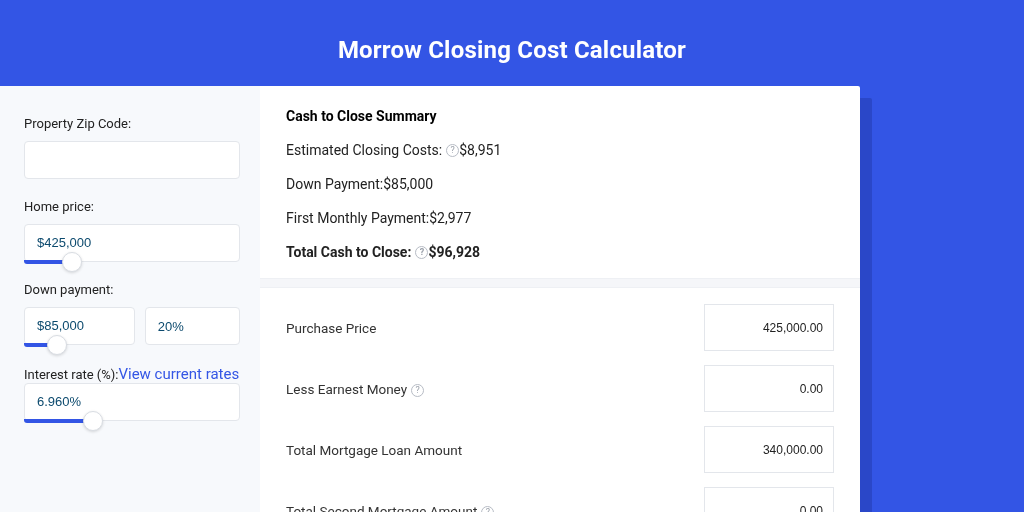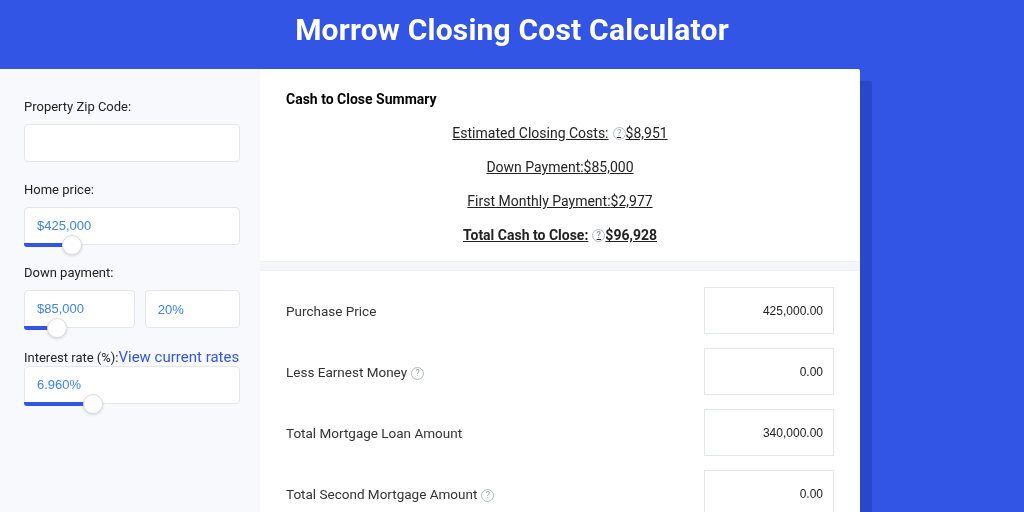--- a/index.html
+++ b/index.html
@@ -1,37 +1,37 @@
 <!DOCTYPE html>
 <html><head>
 <meta charset="utf-8">
 <style>
   * { box-sizing: border-box; margin: 0; padding: 0; }
   html, body { width: 1024px; height: 512px; overflow: hidden; font-family: -apple-system, BlinkMacSystemFont, "Segoe UI", Roboto, Helvetica, Arial, sans-serif; }
   body { background: #3355e5; }
-  .page-title { color: #fff; text-align: center; font-size: 30px; font-weight: 700; padding: 12px 0 22px; letter-spacing: 0.2px; }
+  .page-title { color: #fff; text-align: center; font-size: 24px; font-weight: 700; padding: 36px 0 22px; letter-spacing: 0.2px; }
   .card { width: 860px; background: #fff; border-radius: 2px; padding: 0; display: flex; gap: 0; min-height: 420px; box-shadow: 12px 12px 0 #2a47c8; }
   .left { width: 260px; background: #f7f9fc; padding: 30px 20px 20px 24px; }
   .right { flex: 1; padding: 22px 26px 0 26px; }
   .field-label { font-size: 13px; color: #222; margin-bottom: 10px; display: block; }
   .label-row { display:flex; align-items:baseline; }
   .label-row .field-label { margin-bottom:0; }
   .field { margin-bottom: 20px; }
-  .text-input { width: 100%; height: 38px; border: 1px solid #e3e6eb; border-radius: 4px; background:#fff; font-size: 13px; padding: 0 12px; color:#3b82f6; }
+  .text-input { width: 100%; height: 38px; border: 1px solid #e3e6eb; border-radius: 4px; background:#fff; font-size: 13px; padding: 0 12px; color:#0c4a6e; }
   .input-with-slider { position: relative; }
   .input-with-slider .text-input { padding-bottom:2px; }
   .slider-track { position: absolute; left: 0; right: 0; bottom: -2px; height: 4px; background: transparent; }
   .slider-fill { position:absolute; left:0; top:0; height:4px; background:#3355e5; border-radius: 0 0 0 3px; }
   .slider-thumb { position:absolute; top:50%; width:20px; height:20px; border-radius:50%; background:#fff; border:1px solid #d9dde3; transform: translate(-50%, -50%); box-shadow: 0 1px 3px rgba(0,0,0,.15); }
   .dp-row { display:flex; gap:10px; }
   .dp-row .input-with-slider { flex: 1.6; }
   .dp-row .pct { flex: 1; }
   .link { color:#3355e5; font-size:15px; text-decoration:none; cursor:pointer; }
   .summary-title { font-size: 14px; font-weight:700; margin-bottom: 18px; }
-  .sum-row { display:flex; justify-content:center; align-items:center; font-size:14px; color:#222; margin-bottom:18px;text-decoration:underline; }
+  .sum-row { display:flex; justify-content:flex-start; align-items:center; font-size:14px; color:#222; margin-bottom:18px; }
   .sum-row.total { font-weight:700; }
   .sum-row .lbl { display:flex; align-items:center; gap:4px; }
   .q-icon { display:inline-flex; width:13px; height:13px; border:1px solid #b7bcc5; border-radius:50%; font-size:9px; color:#9aa0aa; align-items:center; justify-content:center; line-height:1; }
   .divider { height: 10px; background:#f5f6f9; margin: 4px -26px 16px -26px; border-top:1px solid #eef0f4; border-bottom:1px solid #eef0f4; }
   .ws-title { font-size:14px; font-weight:700; margin-bottom:18px; padding-left:2px; }
   .ws-row { display:flex; justify-content:space-between; align-items:center; margin-bottom:14px; font-size:13.5px; color:#333; }
   .ws-row .lbl { display:flex; align-items:flex-end; gap:4px; }
   .ws-input { width:130px; height:47px; border:1px solid #e3e6eb; border-radius:0; text-align:right; padding:0 10px; font-size:12px; color:#222; background:#fff; }
 </style>
 </head>

